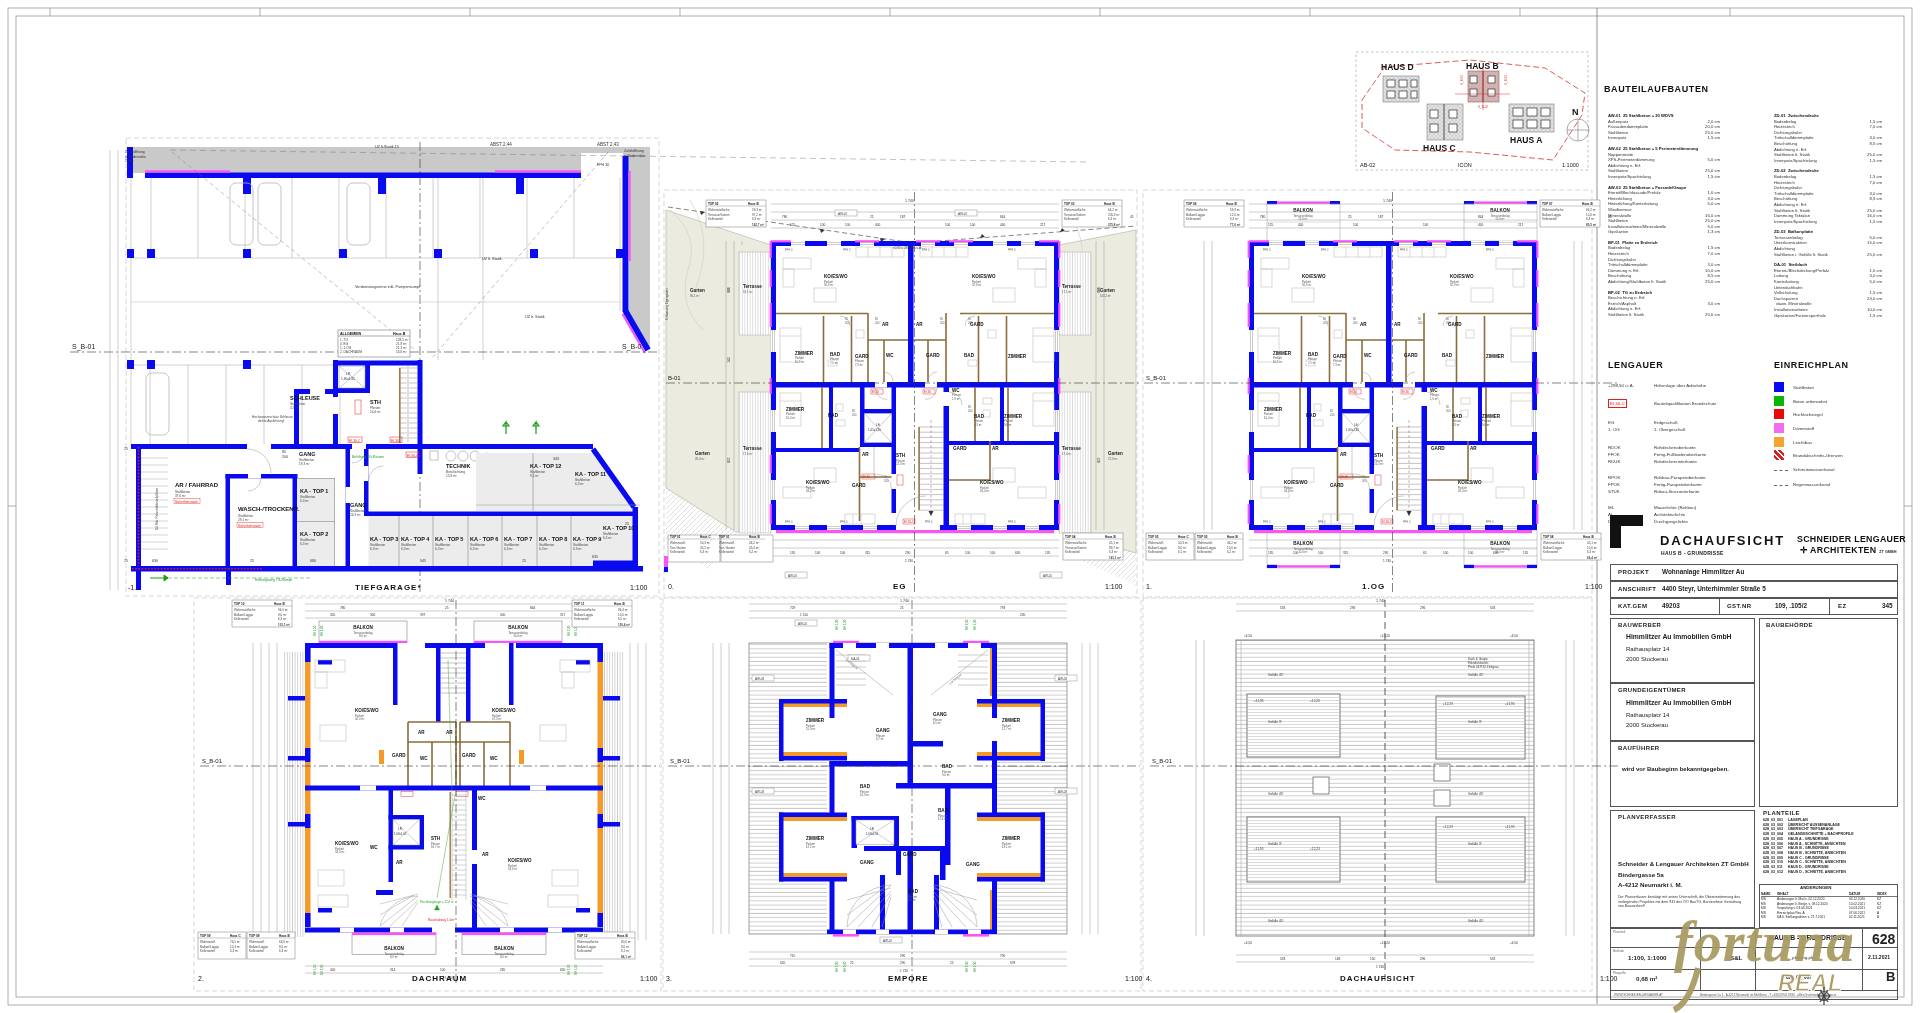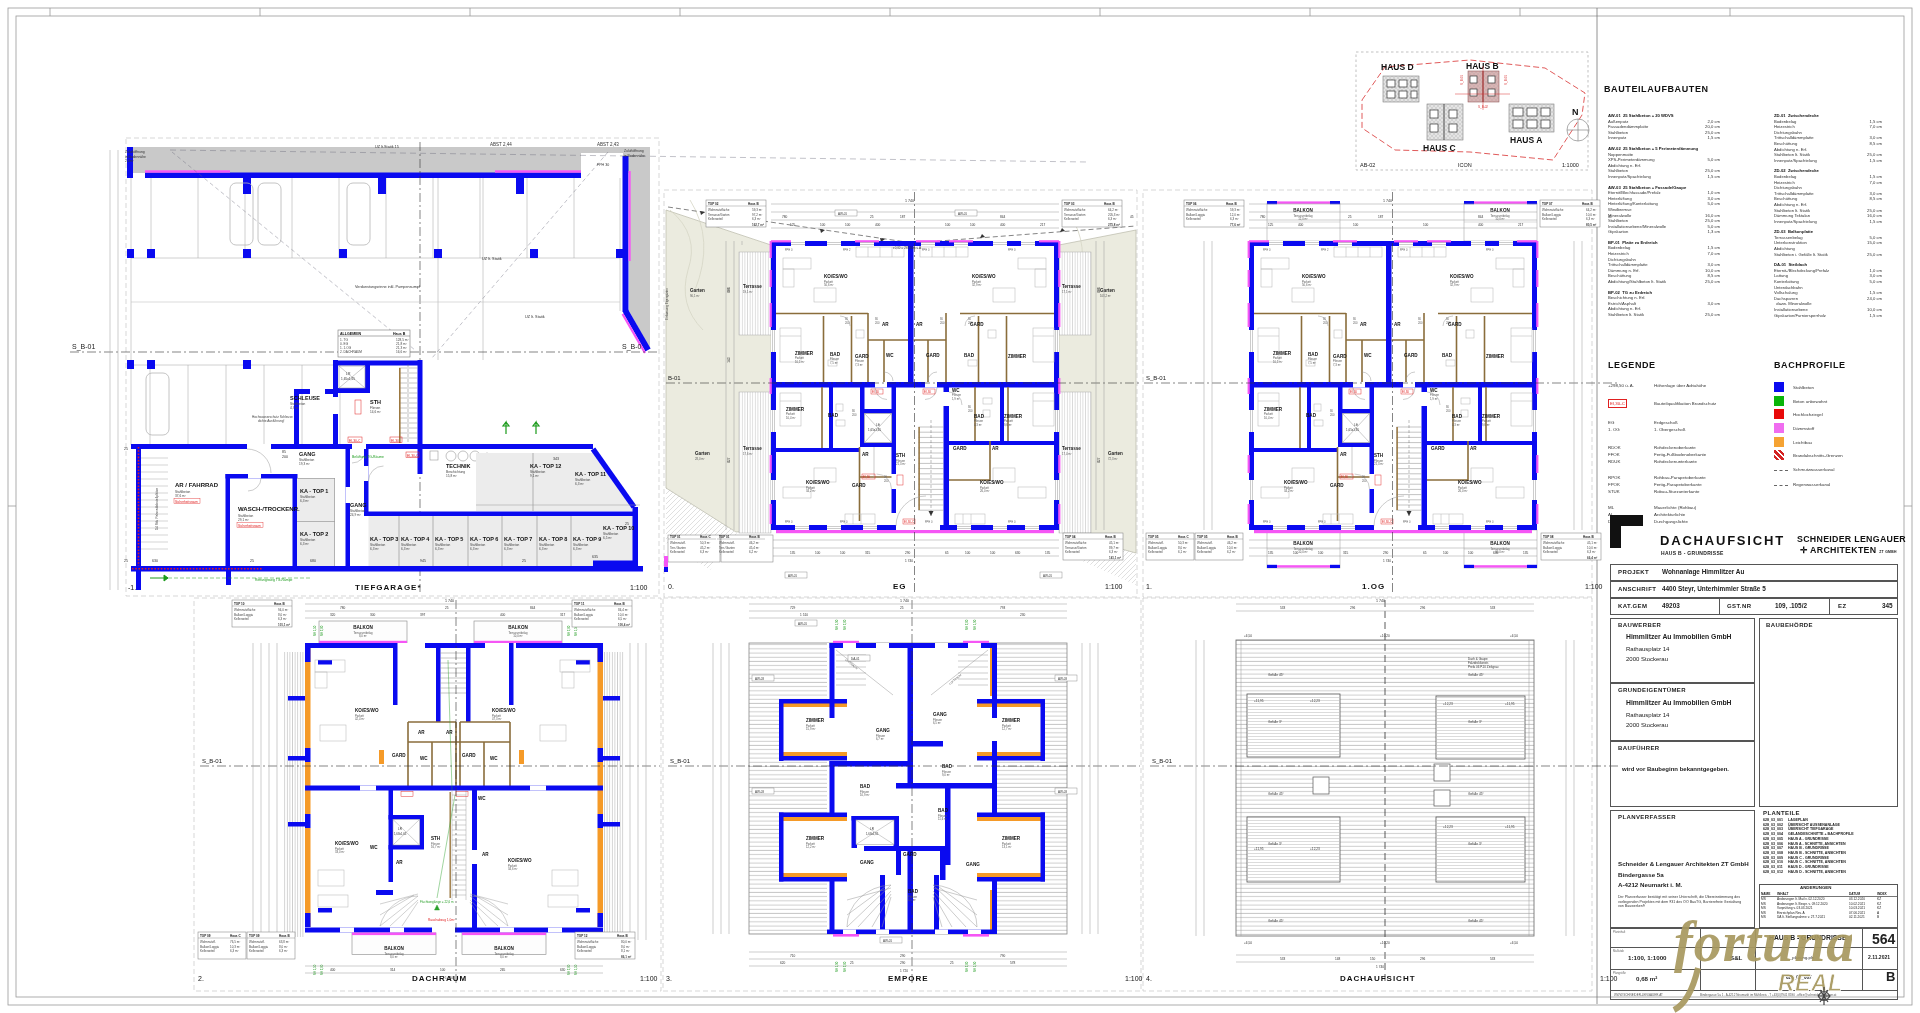--- a/index.html
+++ b/index.html
@@ -2045,21 +2045,21 @@
         <span>Installationsebene</span>
         <span>10,0 cm</span>
       </div>
 <div class="r">
         <span>Gipskarton/Furniersperrholz</span>
         <span>1,5 cm</span>
       </div>
 </div>
 
 <div class="abs" style="left:1608px;top:360px;width:160px">
-<div style="font-size:9px;font-weight:bold;color:#111;letter-spacing:0.6px">LEGENDE</div>
+<div style="font-size:9px;font-weight:bold;color:#111;letter-spacing:0.6px">LENGAUER</div>
 </div>
 <div class="abs lg" style="left:1608px;top:382px;width:160px;line-height:7px">
 <div style="position:absolute;left:0;top:0">+298,50 ü. A.</div>
       <div style="position:absolute;left:46px;top:0">Höhenlage über Adriahöhe</div>
 <div style="position:absolute;left:0;top:17px;color:#e02020;border:0.5px solid #e02020;padding:0 1px">EI,30-C</div>
       <div style="position:absolute;left:46px;top:18px">Bauteilqualifikation Brandschutz</div>
 <div style="position:absolute;left:0;top:37px">EG</div>
       <div style="position:absolute;left:46px;top:37px">Erdgeschoß</div>
 <div style="position:absolute;left:0;top:44px">1. OG</div>
       <div style="position:absolute;left:46px;top:44px">1. Obergeschoß</div>
@@ -2077,21 +2077,21 @@
       <div style="position:absolute;left:46px;top:106px">Robau-Sturzunterkante</div>
 <div style="position:absolute;left:0;top:122px">ML</div>
       <div style="position:absolute;left:46px;top:122px">Mauerlichte (Rohbau)</div>
 <div style="position:absolute;left:0;top:129px">AL</div>
       <div style="position:absolute;left:46px;top:129px">Architekturlichte</div>
 <div style="position:absolute;left:0;top:136px">DL</div>
       <div style="position:absolute;left:46px;top:136px">Durchgangslichte</div>
 </div>
 
 <div class="abs" style="left:1774px;top:360px;width:130px">
-<div style="font-size:9px;font-weight:bold;color:#111;letter-spacing:0.6px">BACHPROFILE</div>
+<div style="font-size:9px;font-weight:bold;color:#111;letter-spacing:0.6px">EINREICHPLAN</div>
 </div>
 <div class="abs" style="left:1774px;top:382px;width:130px;font-size:4.4px;color:#333">
 <div style="position:absolute;left:0;top:0;width:10px;height:10px;background:#0a0af0"></div>
       <div style="position:absolute;left:19px;top:3px">Stahlbeton</div>
 <div style="position:absolute;left:0;top:14px;width:10px;height:10px;background:#09b509"></div>
       <div style="position:absolute;left:19px;top:17px">Beton unbewohnt</div>
 <div style="position:absolute;left:0;top:27px;width:10px;height:10px;background:#e80909"></div>
       <div style="position:absolute;left:19px;top:30px">Hochlochziegel</div>
 <div style="position:absolute;left:0;top:41px;width:10px;height:10px;background:#f06df0"></div>
       <div style="position:absolute;left:19px;top:44px">Dämmstoff</div>
@@ -2206,21 +2206,21 @@
 
 <div class="cell" style="left:1610px;top:928px;width:288px;height:72px"></div>
 <div class="abs" style="left:1610px;top:947px;width:288px;border-top:0.8px solid #555"></div>
 <div class="abs" style="left:1610px;top:969px;width:288px;border-top:0.8px solid #555"></div>
 <div class="abs" style="left:1610px;top:990px;width:288px;border-top:0.8px solid #555"></div>
 <div class="abs" style="left:1700px;top:928px;height:62px;border-left:0.8px solid #555"></div>
 <div class="abs" style="left:1755px;top:928px;height:62px;border-left:0.8px solid #555"></div>
 <div class="abs" style="left:1862px;top:928px;height:62px;border-left:0.8px solid #555"></div>
 <div class="tx" style="left:1613px;top:930px;font-size:2.8px;color:#666">Planinhalt</div>
 <div class="tx" style="left:1769px;top:934px;font-size:6.8px;font-weight:bold">HAUS B - GRUNDRISSE</div>
-<div class="tx" style="left:1872px;top:931px;font-size:14px;font-weight:bold">564</div>
+<div class="tx" style="left:1872px;top:931px;font-size:14px;font-weight:bold">628</div>
 <div class="tx" style="left:1613px;top:949px;font-size:2.8px;color:#666">Maßstab</div>
 <div class="tx" style="left:1628px;top:954px;font-size:6.2px;font-weight:bold">1:100, 1:1000</div>
 <div class="tx" style="left:1730px;top:954px;font-size:6.2px;font-weight:bold">S&amp;L</div>
 <div class="tx" style="left:1790px;top:955px;font-size:4.2px">_planung.pln</div>
 <div class="tx" style="left:1868px;top:954px;font-size:5px;font-weight:bold">2.11.2021</div>
 <div class="tx" style="left:1613px;top:971px;font-size:2.8px;color:#666">Plangröße</div>
 <div class="tx" style="left:1636px;top:975px;font-size:6.2px;font-weight:bold">0,68 m²</div>
 <div class="tx" style="left:1786px;top:975px;font-size:4.6px;font-weight:bold">628_03_007</div>
 <div class="tx" style="left:1886px;top:969px;font-size:13px;font-weight:bold">B</div>
 <div class="tx" style="left:1614px;top:993px;font-size:3px;color:#555">WWW.SCHNEIDER-LENGAUER.AT</div>

